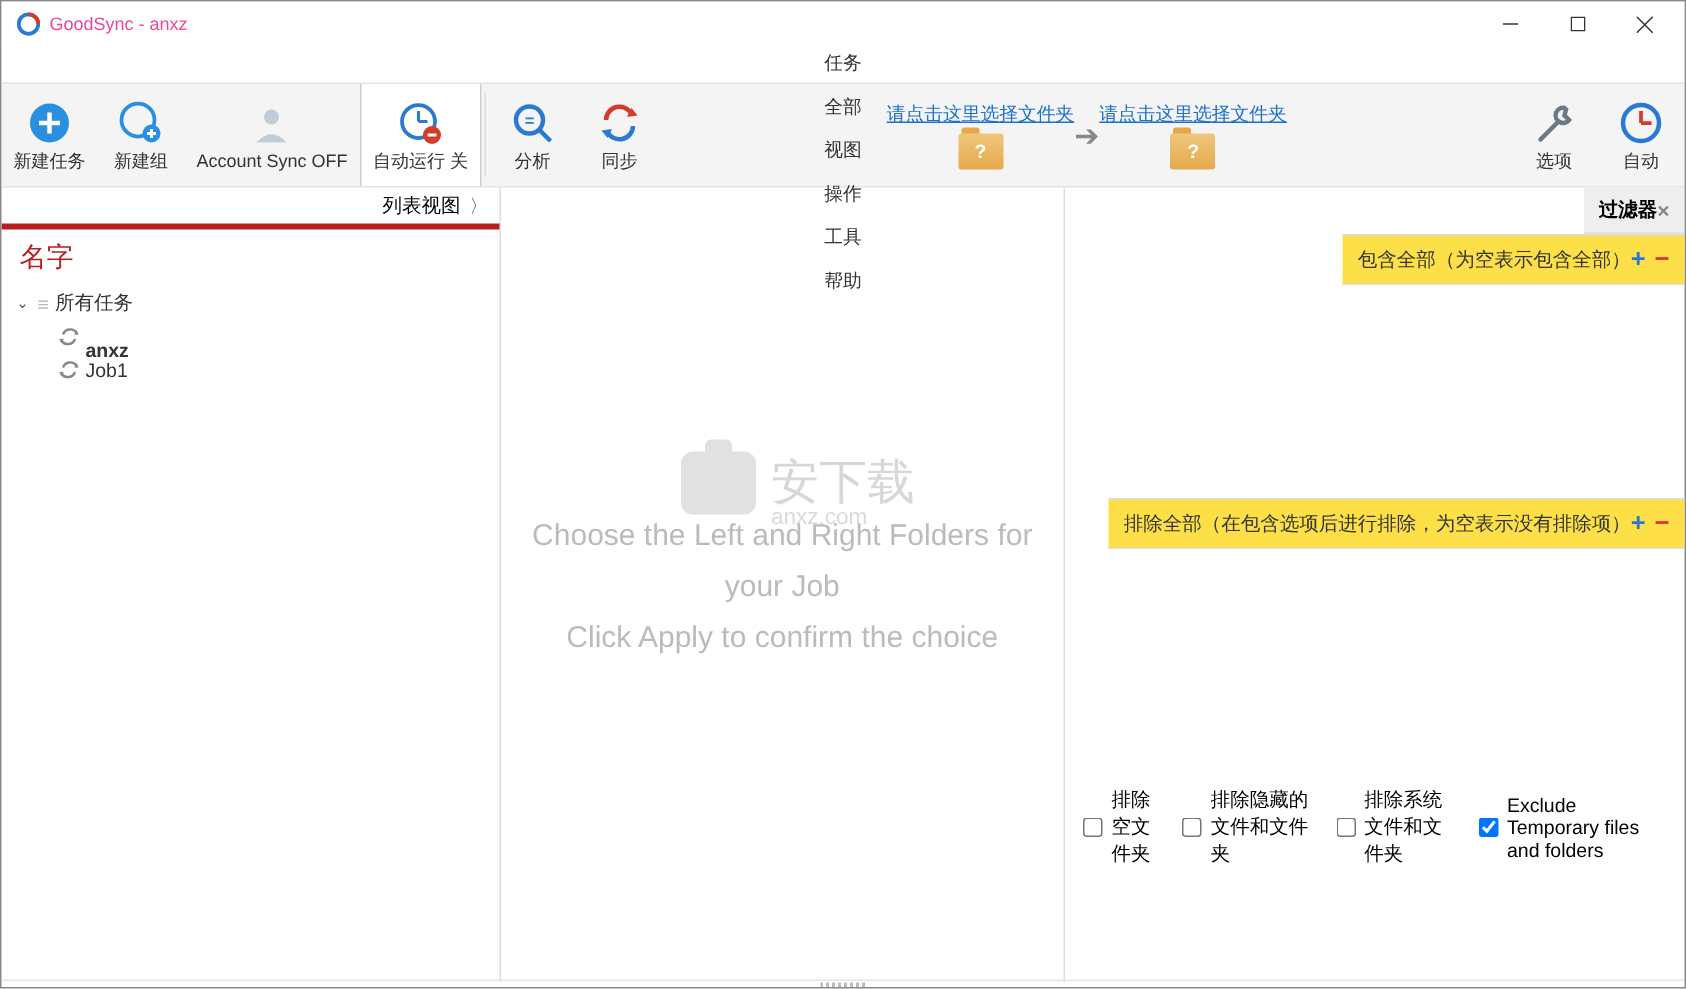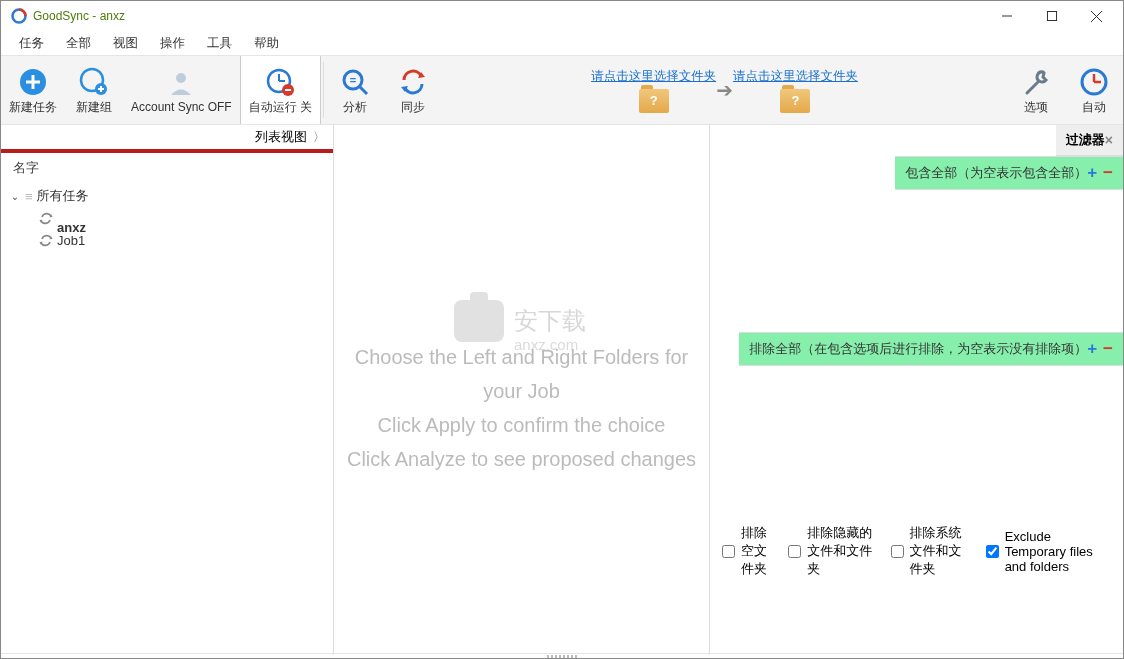--- a/index.html
+++ b/index.html
@@ -1,59 +1,59 @@
 <!DOCTYPE html>
 <html><head>
 <meta charset="utf-8">
 <style>
 * { margin:0; padding:0; box-sizing:border-box; font-family:"Microsoft YaHei","Segoe UI",Arial,sans-serif; }
 body { background:#fff; width:1124px; height:659px; overflow:hidden; position:relative; border:1px solid #888; }
 .titlebar { height:30px; display:flex; align-items:center; padding:0 4px; background:#fff; }
 .titlebar .logo { width:16px; height:16px; margin:0 6px; }
-.titlebar .title { font-size:12px; color:#4d7c0f; flex:0 0 auto; }
+.titlebar .title { font-size:12px; color:#ec4899; flex:0 0 auto; }
 .titlebar .spacer { flex:1; }
 .titlebar .winbtn { width:45px; height:29px; display:flex; align-items:center; justify-content:center; color:#333; font-size:13px; }
-.menubar { height:24px; display:flex; align-items:center; padding:0 10px; gap:6px; font-size:12.5px; color:#333; background:#fff; }
+.menubar { height:24px; display:flex; align-items:center; padding:0 10px; gap:6px; font-size:12.5px; color:#333; background:#fff;flex-direction:column; }
 .menubar .mitem { padding:3px 8px; }
 .toolbar { height:70px; background:#f4f4f4; border-top:1px solid #e5e5e5; border-bottom:1px solid #e5e5e5; display:flex; align-items:stretch; }
 .tbtn { display:flex; flex-direction:column; align-items:center; justify-content:center; padding:0 8px; min-width:58px; font-size:12px; color:#333; cursor:pointer; }
 .tbtn .icon { height:34px; display:flex; align-items:center; justify-content:center; }
 .tbtn.sel { background:#fff; border-left:1px solid #ccc; border-right:1px solid #ccc; }
 .sep { width:1px; background:#ddd; margin:6px 2px; }
 .folder-area { flex:1; display:flex; align-items:center; justify-content:center; }
 .folder-col { display:flex; flex-direction:column; align-items:center; gap:4px; }
 .folder-link { font-size:12.5px; color:#1a6fcf; text-decoration:underline; cursor:pointer;}
 .folder-ic { width:30px; height:24px; position:relative; }
 .folder-body { position:absolute; inset:0; border-radius:2px; background:linear-gradient(#f0c77c,#e5a84a); }
 .folder-tab { position:absolute; top:-4px; left:2px; width:12px; height:5px; background:#e5a84a; border-radius:2px 2px 0 0;}
 .folder-q { position:absolute; inset:0; display:flex;align-items:center;justify-content:center; color:#fff; font-weight:bold; font-size:13px;}
 .arrow-mid { font-size:20px; color:#888; }
 .right-tbtns { display:flex; }
 .content { display:flex; height:calc(659px - 30px - 24px - 70px - 5px); }
 .sidebar { width:333px; display:flex; flex-direction:column; border-right:1px solid #ddd; }
 .sidehdr { height:28px; display:flex; align-items:center; justify-content:flex-end; padding:0 8px; font-size:13px; border-bottom:4px solid #b91c1c; gap:6px;}
 .sidehdr .chev { font-size:12px; color:#555; }
-.side-colhdr { font-size:13px; color:#404040; padding:6px 12px 4px; }
+.side-colhdr { font-size:18px; color:#b91c1c; padding:6px 12px 4px; }
 .tree { padding:4px 8px; font-size:13px; color:#333; }
 .tree-row { display:flex; align-items:center; gap:4px; height:22px; }
 .tree-row.indent1 { padding-left:30px; }
 .tree-row .exp { width:12px; font-size:10px; color:#555; text-align:center; }
 .tree-row .bold { font-weight:bold;margin-top:18px; }
 .main { flex:1; display:flex; }
 .center-pane { flex:1; border-right:1px solid #ddd; position:relative; overflow:hidden; }
 .center-txt { position:absolute; left:0; right:0; top:215px; text-align:center; color:#bbb; font-size:20px; line-height:1.7; }
 .watermark { position:absolute; left:120px; top:175px; opacity:.55; display:flex; align-items:center; gap:10px; color:#b8b8b8; }
 .watermark .cam { width:50px; height:42px; background:#c9c9c9; border-radius:8px; position:relative; }
 .watermark .cam::before { content:""; position:absolute; top:-8px; left:16px; width:18px; height:10px; background:#c9c9c9; border-radius:4px 4px 0 0;}
-.watermark .wtxt { font-size:24px; font-weight:500; }
+.watermark .wtxt { font-size:32px; font-weight:500; }
 .watermark .wurl { position:absolute; top:36px; left:60px; font-size:15px; color:#bcbcbc; }
 .filter-pane { width:413px; display:flex; flex-direction:column; font-size:13px;align-items:flex-end; }
 .filter-title { background:#eee; border-bottom:1px solid #ddd; padding:6px 10px; font-weight:bold; display:flex; align-items:center; }
 .filter-title .x { margin-left:auto; color:#888; font-size:14px; cursor:pointer; }
-.filter-sec { background:#86efac; border-top:1px solid #ddd; border-bottom:1px solid #ddd; padding:6px 10px; display:flex; align-items:center; }
+.filter-sec { background:#fde047; border-top:1px solid #ddd; border-bottom:1px solid #ddd; padding:6px 10px; display:flex; align-items:center; }
 .filter-sec .lbl { flex:1; color:#333; }
 .pm { display:flex; gap:6px; }
 .pm .plus { color:#2a7ad4; font-size:17px; font-weight:bold; cursor:pointer; }
 .pm .minus { color:#d63a2a; font-size:17px; font-weight:bold; cursor:pointer; }
 .filter-body { flex:0 0 142px; }
 .filter-body.big { flex:0 0 150px; position:relative;}
 .red-arrow { position:absolute; top:10px; left:310px; }
 .checks { padding:8px 12px; display:flex; flex-direction:row; gap:12px; }
 .checks label { display:flex; align-items:center; gap:6px; cursor:pointer; font-size:13px; }
 .checks input { width:13px; height:13px; }
@@ -252,21 +252,20 @@
       <div class="watermark">
         <div class="cam"></div>
         <div>
           <div class="wtxt">安下载</div>
         </div>
         <div class="wurl">anxz.com</div>
       </div>
       <div class="center-txt">
         <div>Choose the Left and Right Folders for your Job</div>
         <div>Click Apply to confirm the choice</div>
-        <div>Click Analyze to see proposed changes</div>
       </div>
     </div>
 
     <div class="filter-pane">
       <div class="filter-title">
         <span>过滤器</span>
         <span class="x">×</span>
       </div>
       <div class="filter-sec">
         <span class="lbl">包含全部（为空表示包含全部）</span>

